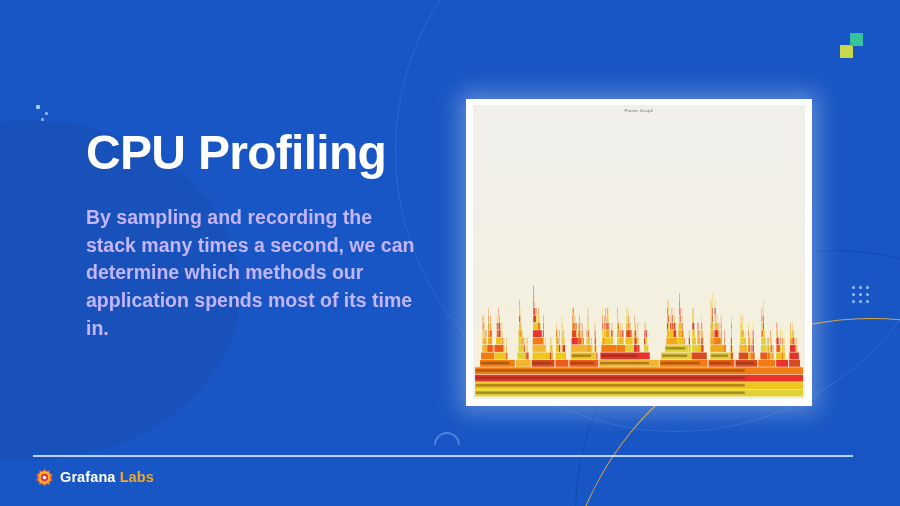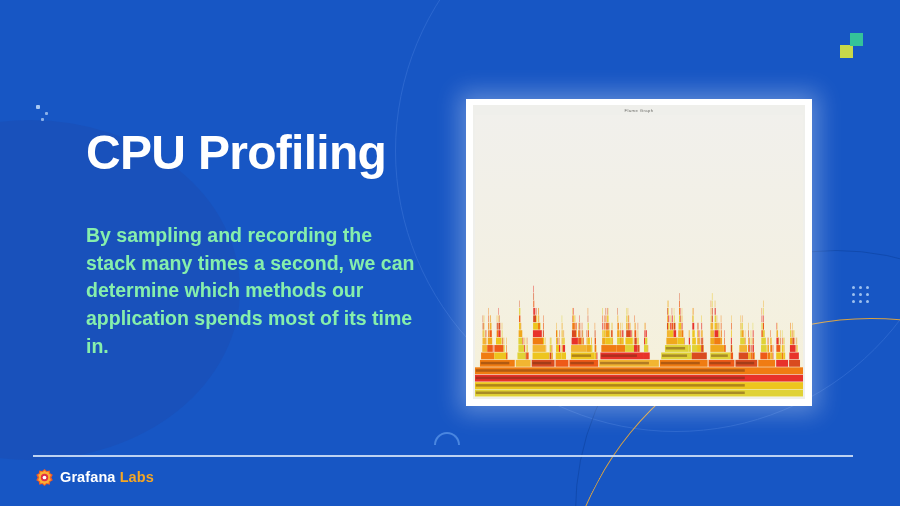--- a/index.html
+++ b/index.html
@@ -129,23 +129,23 @@
     color: #ffffff;
     font-size: 48px;
     font-weight: bold;
     letter-spacing: -0.7px;
     line-height: 1.05;
     white-space: nowrap;
   }
   .body-copy {
     position: absolute;
     left: 86px;
-    top: 222px;
+    top: 204px;
     width: 330px;
-    color: #86efac;
+    color: #c4b5fd;
     font-size: 19.5px;
     font-weight: bold;
     line-height: 1.42;
   }
 
   
   .card {
     position: absolute;
     left: 466px;
     top: 99px;

